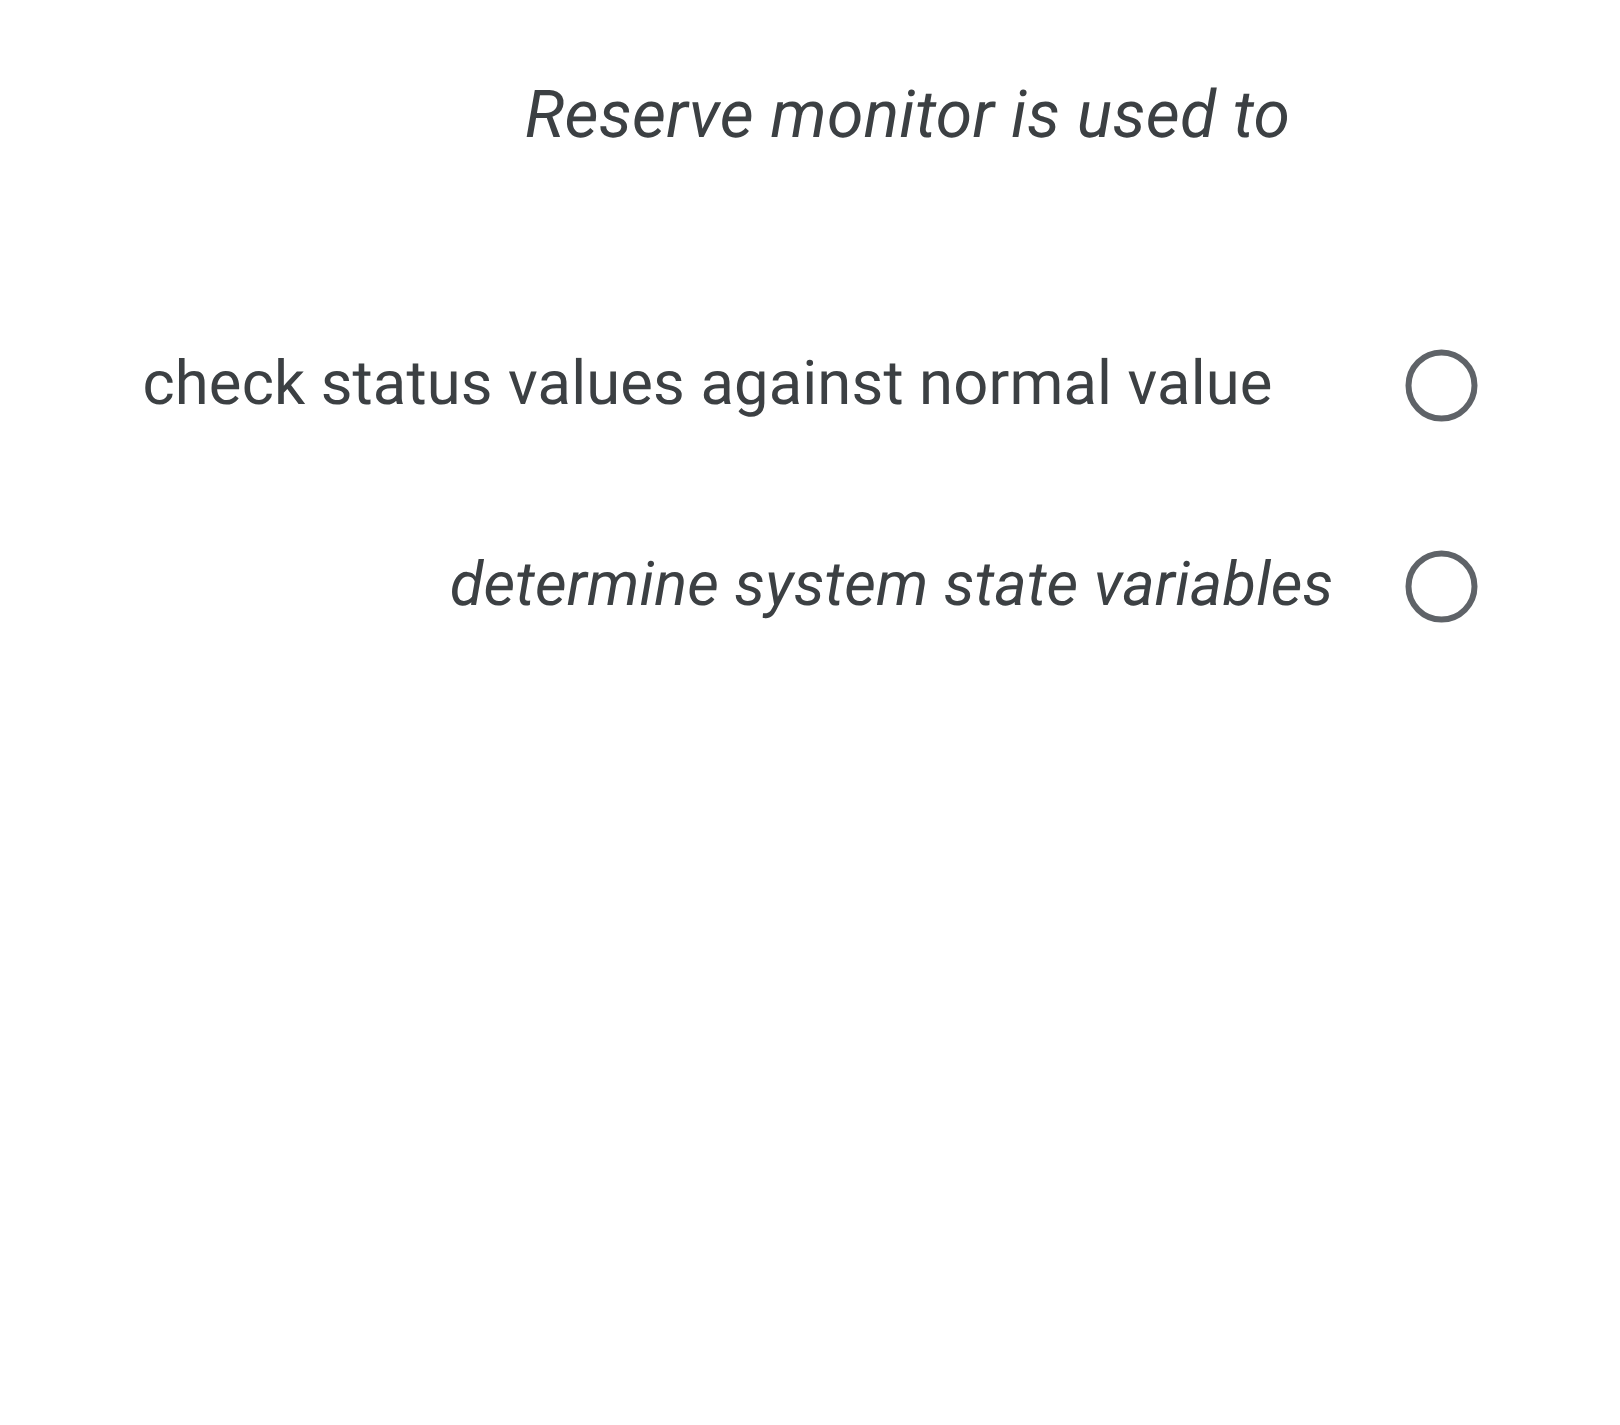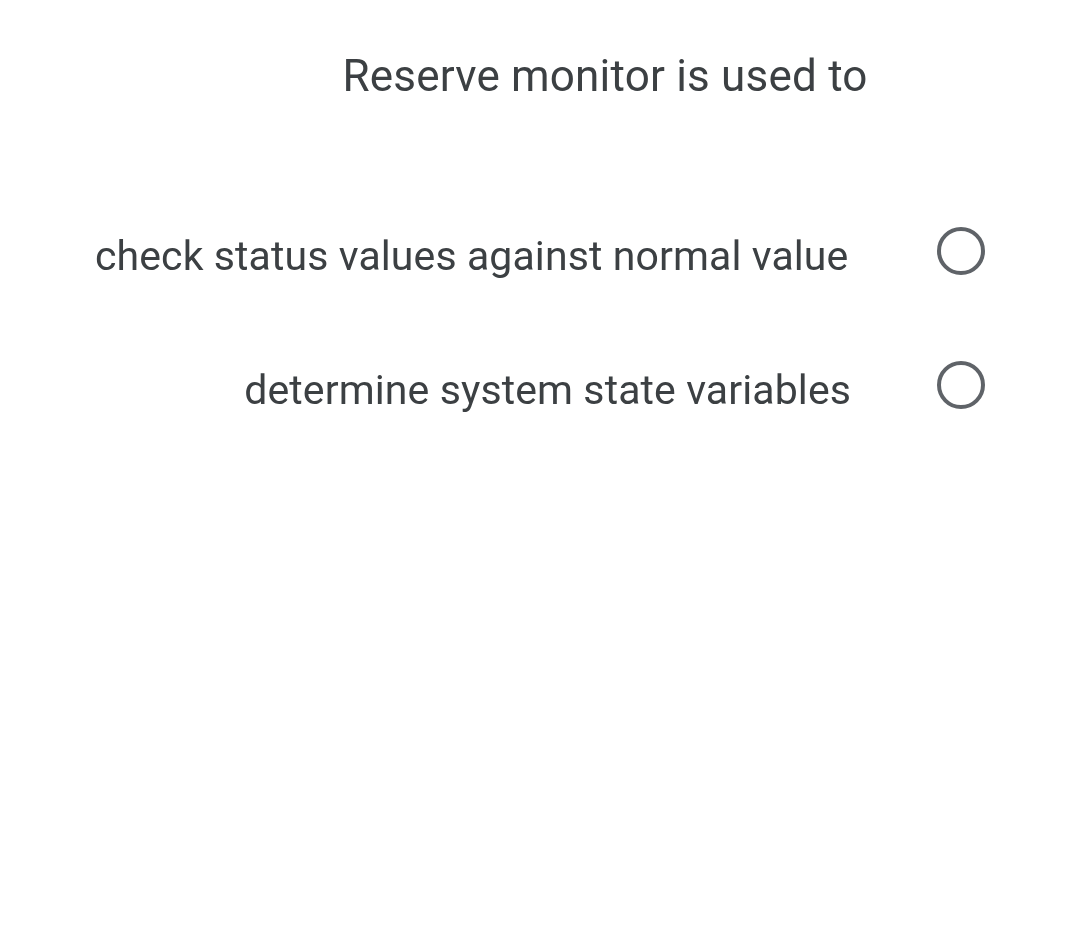--- a/index.html
+++ b/index.html
@@ -18,35 +18,36 @@
       padding: 50px 95px 0 95px;
     }
     .question-title {
       font-size: 44px;
       font-weight: 400;
       text-align: center;
       margin-bottom: 125px;
       color: #3c4043;
       letter-spacing: 0.2px;
       padding-left: 130px;
+      font-style: italic;
     }
     .option-row {
       display: flex;
-      align-items: flex-start;
+      align-items: center;
       justify-content: space-between;
       margin-bottom: 75px;
-      gap: 38px;
     }
     .option-row.last {
       margin-bottom: 0;
       justify-content: flex-end;
     }
     .option-row.last .option-label {
       flex: 0 1 auto;
       margin-right: 18px;
+      font-style: italic;
     }
     .option-label {
       font-size: 41px;
       font-weight: 400;
       color: #3c4043;
       line-height: 1.45;
       flex: 1;
       padding-right: 30px;
       letter-spacing: 0.1px;
     }

